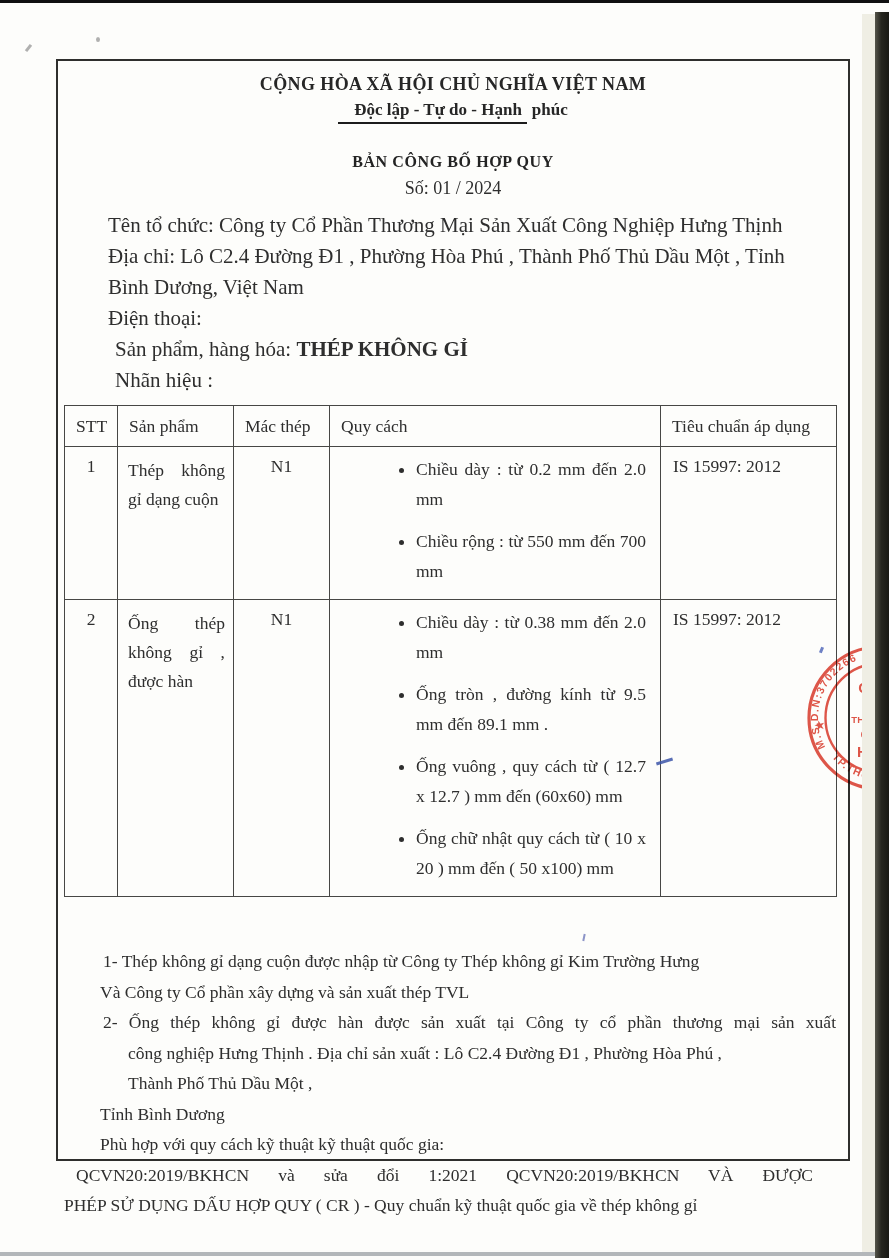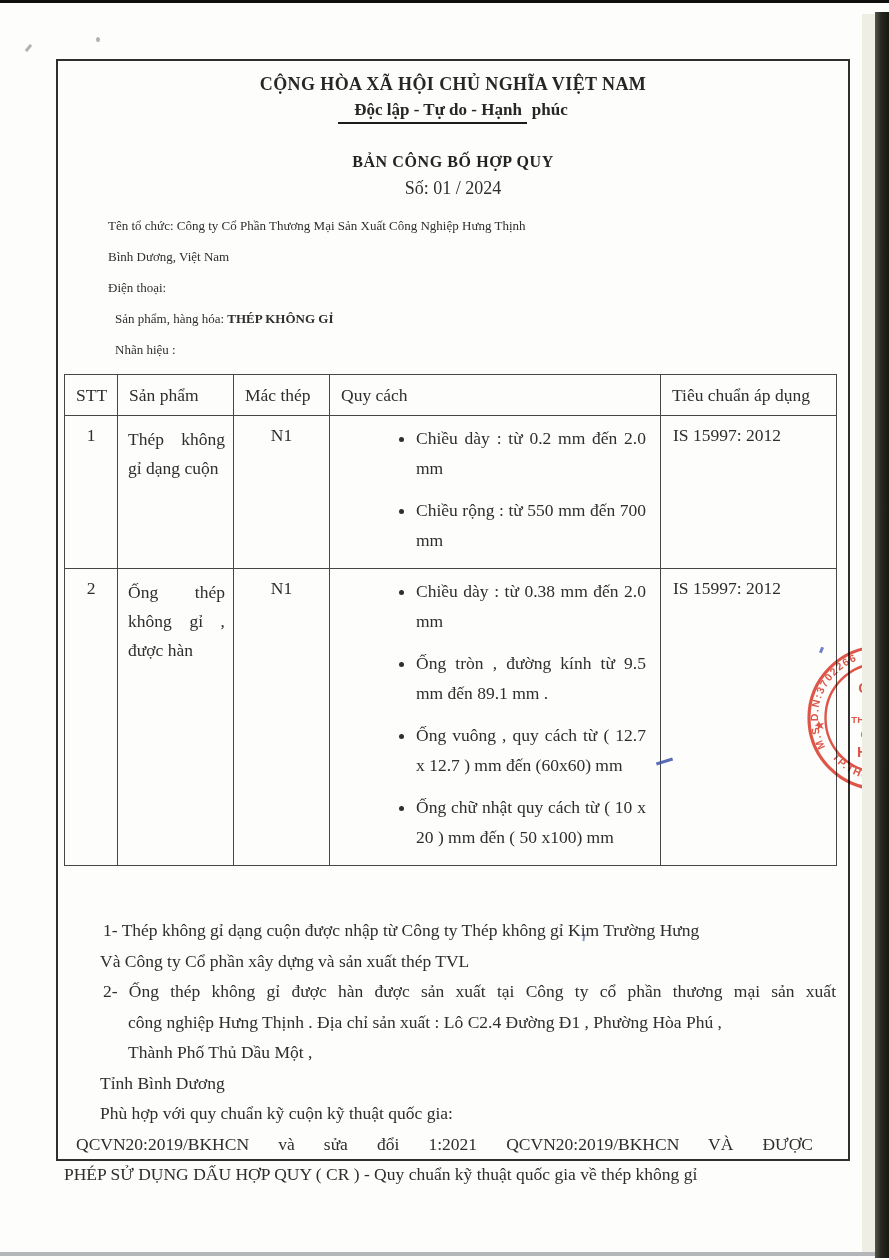--- a/index.html
+++ b/index.html
@@ -28,21 +28,21 @@
     border:2px solid #2f2f2d;box-sizing:content-box;z-index:3;
   }
   .center{text-align:center;}
   .motto1{margin-top:13px;font-size:18px;font-weight:bold;letter-spacing:.4px;color:#262626;text-align:center;}
   .motto2{margin-top:5px;font-size:17px;font-weight:bold;color:#262626;}
   .motto2-underline{border-bottom:2.5px solid #1c1c1c;padding:0 5px 2px 16px;display:inline-block;}
   .motto2-tail{margin-left:5px;}
   .doc-title{margin-top:29px;font-size:16px;font-weight:bold;letter-spacing:.6px;color:#232323;}
   .doc-number{margin-top:7px;font-size:18px;}
 
-  .info{margin-top:11px;font-size:13px;line-height:31px;}
+  .info{margin-top:11px;font-size:21px;line-height:31px;}
   .info .ln{margin-left:50px;}
   .info .ln2{margin-left:57px;}
   .bold{font-weight:bold;}
 
   
   table.spec{border-collapse:collapse;margin:9px 4px 0 6px;table-layout:fixed;width:772px;}
   table.spec th,table.spec td{border:1.5px solid #474745;font-size:17.5px;vertical-align:top;}
   table.spec th{font-weight:normal;height:40px;text-align:left;padding:0 0 0 11px;vertical-align:middle;}
   th.h-stt{text-align:center;padding:0;}
   td.c-stt{text-align:center;padding-top:9px;height:93px;}
@@ -85,20 +85,21 @@
   <div class="center motto1">CỘNG HÒA XÃ HỘI CHỦ NGHĨA VIỆT NAM</div>
   <div class="center motto2">
     <span class="motto2-underline">Độc lập - Tự do - Hạnh</span><span class="motto2-tail">phúc</span>
   </div>
 
   <div class="center doc-title">BẢN CÔNG BỐ HỢP QUY</div>
   <div class="center doc-number">Số: 01 / 2024</div>
 
   <div class="info">
     <div class="ln">Tên tổ chức: Công ty Cổ Phần Thương Mại Sản Xuất Công Nghiệp Hưng Thịnh</div>
+    <div class="ln">Địa chỉ: Lô C2.4 Đường Đ1 , Phường Hòa Phú , Thành Phố Thủ Dầu Một , Tỉnh</div>
     <div class="ln">Bình Dương, Việt Nam</div>
     <div class="ln">Điện thoại:</div>
     <div class="ln2"><span>Sản phẩm, hàng hóa: </span><span class="bold">THÉP KHÔNG GỈ</span></div>
     <div class="ln2">Nhãn hiệu :</div>
   </div>
 
   <table class="spec">
     <colgroup>
       <col style="width:53px">
         <col style="width:116px">
@@ -145,21 +146,21 @@
     </tbody>
   </table>
 
   <div class="notes">
     <div class="n-a">1-  Thép không gỉ dạng cuộn được nhập từ Công ty Thép không gỉ Kim Trường Hưng</div>
     <div class="n-b">Và Công ty Cổ phần xây dựng và sản xuất thép TVL</div>
     <div class="n-aj">2-  Ống thép không gỉ được hàn được sản xuất tại Công ty cổ phần thương mại sản xuất</div>
     <div class="n-c">công nghiệp Hưng Thịnh . Địa chỉ sản xuất : Lô C2.4 Đường Đ1 , Phường Hòa Phú ,</div>
     <div class="n-c">Thành Phố Thủ Dầu Một ,</div>
     <div class="n-b">Tỉnh Bình Dương</div>
-    <div class="n-b">Phù hợp với quy chuẩn kỹ cuộn kỹ thuật quốc gia:</div>
+    <div class="n-b">Phù hợp với quy cách kỹ thuật kỹ thuật quốc gia:</div>
     <div class="n-q">QCVN20:2019/BKHCN và sửa đổi 1:2021 QCVN20:2019/BKHCN VÀ ĐƯỢC</div>
     <div class="n-f">PHÉP SỬ DỤNG DẤU HỢP QUY ( CR ) -  Quy chuẩn kỹ thuật quốc gia về thép không gỉ</div>
   </div>
 
 </div>
 
 <svg class="stamp" viewBox="-102 -104 204 208">
   <g color="#dd4a3c">
     <circle cx="0" cy="0" r="71" fill="none" stroke="currentColor" stroke-width="3.2"></circle>
     <circle cx="0" cy="0" r="54.5" fill="none" stroke="currentColor" stroke-width="2.4"></circle>

